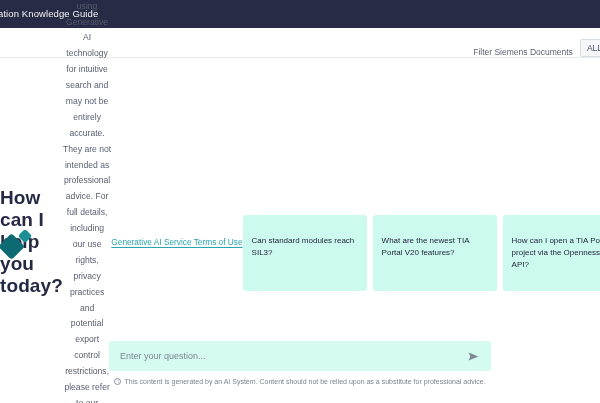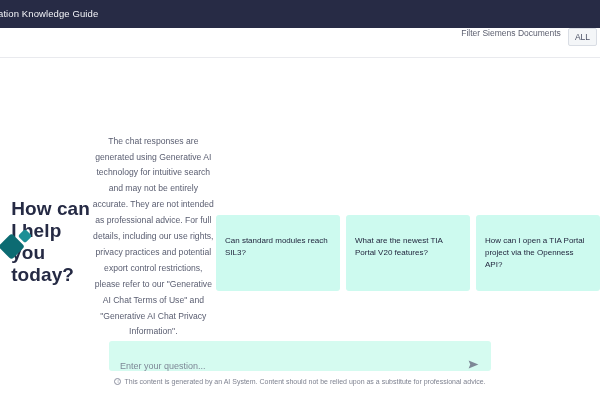--- a/index.html
+++ b/index.html
@@ -34,23 +34,23 @@
     margin-left: -2px;
     letter-spacing: .1px;
   }
 
   
   .toolbar {
     height: 30px;
     background: #ffffff;
     border-bottom: 1px solid #e9eaee;
     display: flex;
-    align-items: flex-start;
+    align-items: flex-end;
     justify-content: flex-end;
-    padding-right: 12px;
+    padding-right: 0;
     overflow: hidden;
   }
   .filter-label {
     font-size: 8.5px;
     color: #5d6070;
     white-space: nowrap;
     margin-right: 7px;
   }
   .filter-all-btn {
     font-size: 8.5px;
@@ -184,21 +184,21 @@
     display: flex;
     flex-direction: column;
     align-items: center;
   }
   .composer {
     width: 382px;
     height: 30px;
     background: #d5fbf0;
     border-radius: 3px;
     display: flex;
-    align-items: flex-end;
+    align-items: center;
     padding: 0 11px;
   }
   .composer input {
     flex: 1;
     border: none;
     outline: none;
     background: transparent;
     font-family: "Liberation Sans", sans-serif;
     font-size: 9px;
     color: #30384d;
@@ -254,20 +254,21 @@
   <div class="sparkle-big">
     <span class="d1"></span>
     <span class="d2"></span>
   </div>
 
   <h1 class="headline">How can I help you today?</h1>
 
   <p class="disclaimer">The chat responses are generated using Generative AI technology for intuitive search and may not be entirely accurate. They are not intended as professional advice. For full details, including our use rights, privacy practices and potential export control restrictions, please refer to our "Generative AI Chat Terms of Use" and "Generative AI Chat Privacy Information".</p>
 
   <div class="links">
+    <a>Generative AI Service Terms of Use</a>
   </div>
 
 
   <div class="prompt-cards">
     <div class="prompt-card">Can standard modules reach SIL3?</div>
     <div class="prompt-card">What are the newest TIA Portal V20 features?</div>
     <div class="prompt-card">How can I open a TIA Portal project via the Openness API?</div>
   </div>
 </div>
 

